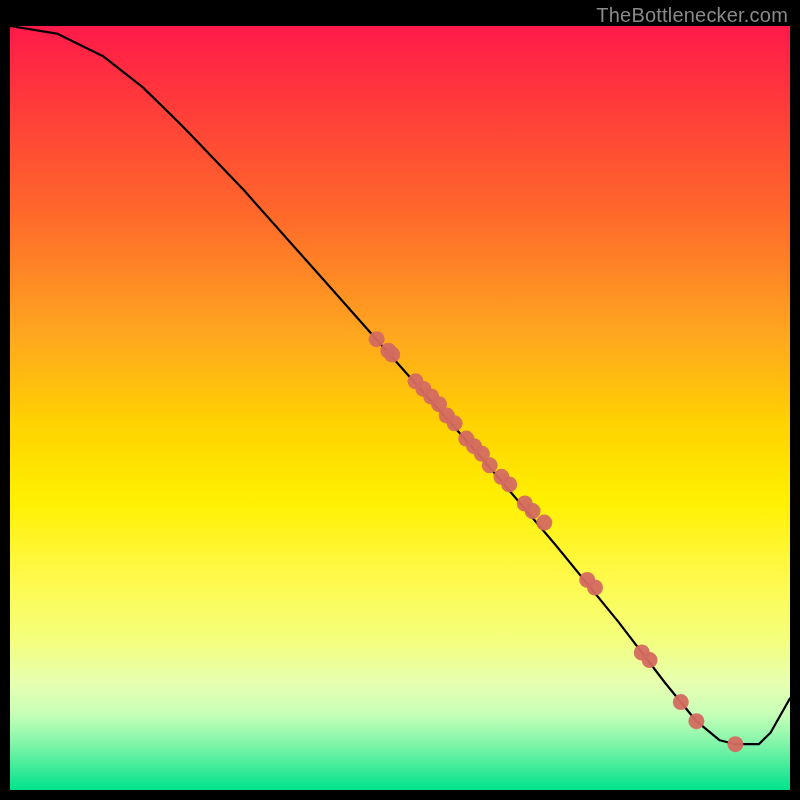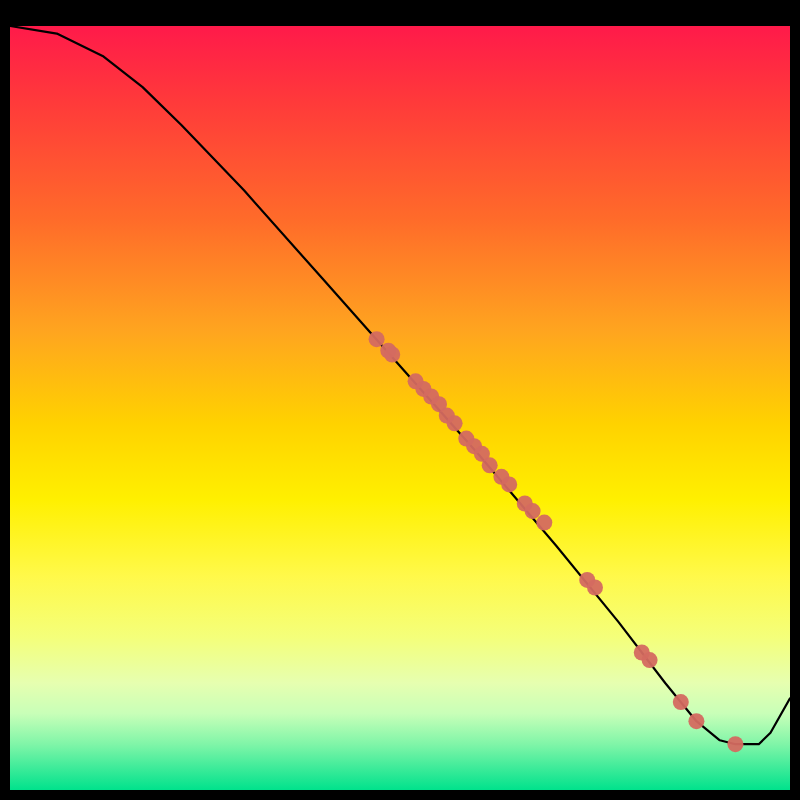--- a/index.html
+++ b/index.html
@@ -62,20 +62,21 @@
   .dot {
     fill: #d46a60;
     stroke: none;
     opacity: 0.95;
   }
 </style>
 </head>
 <body>
 
 <div class="frame">
+  <div class="attribution">TheBottlenecker.com</div>
 
   <div class="plot">
     <svg class="overlay" viewBox="0 0 780 764" preserveAspectRatio="none">
       <path id="curvePath" class="curve" d="M0.0 0.0 L46.8 7.6 L93.6 30.6 L132.6 61.1 L171.6 99.3 L234.0 164.3 L312.0 252.1 L390.0 340.0 L468.0 427.8 L546.0 519.5 L608.4 595.9 L655.2 657.0 L686.4 695.2 L709.8 714.3 L725.4 718.2 L748.8 718.2 L760.5 706.7 L780.0 672.3"></path>
       <g id="dotsGroup">
           <circle cx="366.6" cy="313.2" r="8" class="dot"></circle>
           <circle cx="378.3" cy="324.7" r="8" class="dot"></circle>
           <circle cx="382.2" cy="328.5" r="8" class="dot"></circle>
           <circle cx="405.6" cy="355.3" r="8" class="dot"></circle>
           <circle cx="413.4" cy="362.9" r="8" class="dot"></circle>

